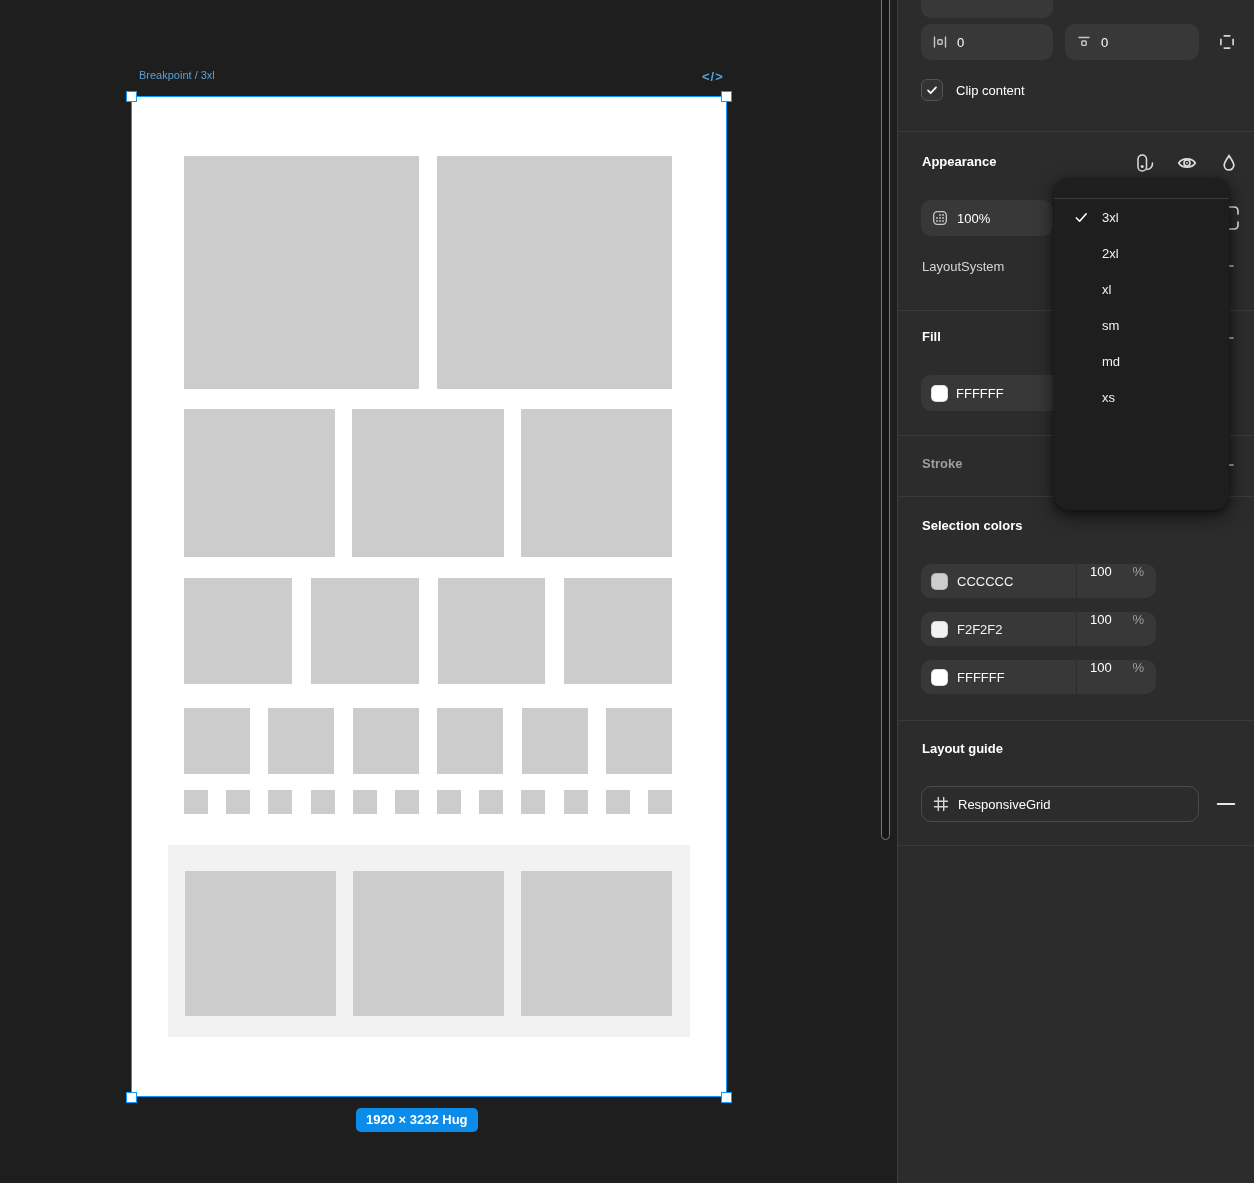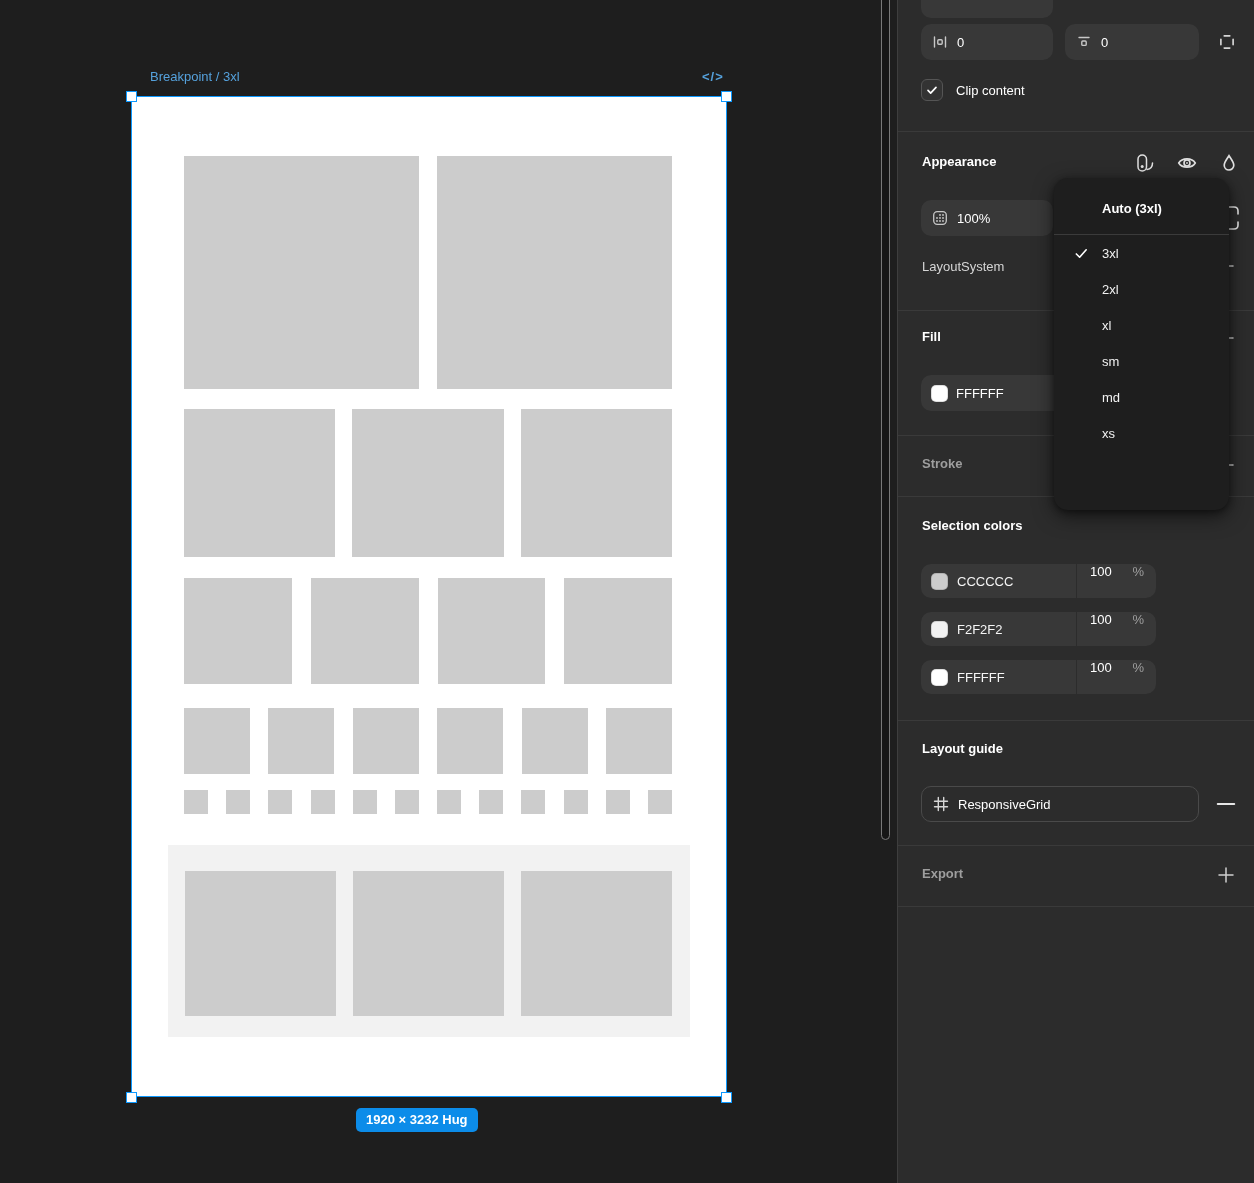--- a/index.html
+++ b/index.html
@@ -15,21 +15,21 @@
     --icon:#CFCFCF;
     --ph:#CCCCCC;
     --band:#F2F2F2;
   }
   *{box-sizing:border-box;margin:0;padding:0}
   html,body{width:1254px;height:1183px;overflow:hidden}
   body{background:var(--canvas-bg);font-family:"Liberation Sans",sans-serif;color:var(--txt);position:relative;font-size:13px;}
   .abs{position:absolute}
 
   
-  #frame-label{left:150px;top:69px;color:var(--frame-label);font-size:13px;cursor:default;white-space:nowrap}
+  #frame-label{left:139px;top:69px;color:var(--frame-label);font-size:11px;cursor:default;white-space:nowrap}
   #code-icon{left:702px;top:69px;color:var(--frame-label);font-size:13px;font-weight:700;letter-spacing:1px}
   #artboard{left:131px;top:96px;width:596px;height:1001px;background:#fff}
   #artboard-outline{left:131px;top:96px;width:596px;height:1001px;border:1.5px solid var(--accent);pointer-events:none}
   .handle{width:11px;height:11px;background:#fff;border:1.5px solid var(--accent);z-index:5}
   #size-badge{left:356px;top:1108px;background:var(--badge);color:#fff;font-weight:600;font-size:13px;padding:4px 10px 5px;border-radius:5px;white-space:nowrap}
 
   .ph-row{position:absolute;left:53px;right:55px;display:flex}
   .ph-box{background:var(--ph)}
   .row-i0{top:60px;height:233px;gap:18px}
   .row-i1{top:313px;height:148px;gap:17px}
@@ -342,35 +342,24 @@
       </span>
       <span class="fval">ResponsiveGrid</span>
     </div>
     <div class="minusplus">
       <svg width="20" height="20" viewBox="0 0 18 18" stroke="#E6E6E6" stroke-width="1.6" stroke-linecap="round">
           <path d="M1.5 9h15"></path>
         </svg>
     </div>
   </div>
 
-  <div class="section slim" id="sec-export">
-    <div class="sec-head dim">Export</div>
-    <div class="minusplus">
-      <svg width="18" height="18" viewBox="0 0 18 18" stroke="#CFCFCF" stroke-width="1.5" stroke-linecap="round">
-          <path d="M9 2v14M2 9h14"></path>
-        </svg>
-    </div>
-  </div>
 
   <div class="section" id="sec-rest"></div>
 
   <div id="dropdown">
-    <div id="dropdown-header" class="menu-item" style="padding-left:0">
-      <span class="mi-label" style="font-weight:700">Auto (3xl)</span>
-    </div>
     <div id="dropdown-divider"></div>
     <div id="dropdown-items">
         <div class="menu-item">
           <span class="mi-check">
             <svg width="15" height="15" viewBox="0 0 16 16" fill="none" stroke="#fff" stroke-width="1.7" stroke-linecap="round" stroke-linejoin="round">
               <path d="M2.5 8.5l3.5 3.5 7-8"></path>
             </svg>
           </span>
           <span class="mi-label">3xl</span>
         </div>

